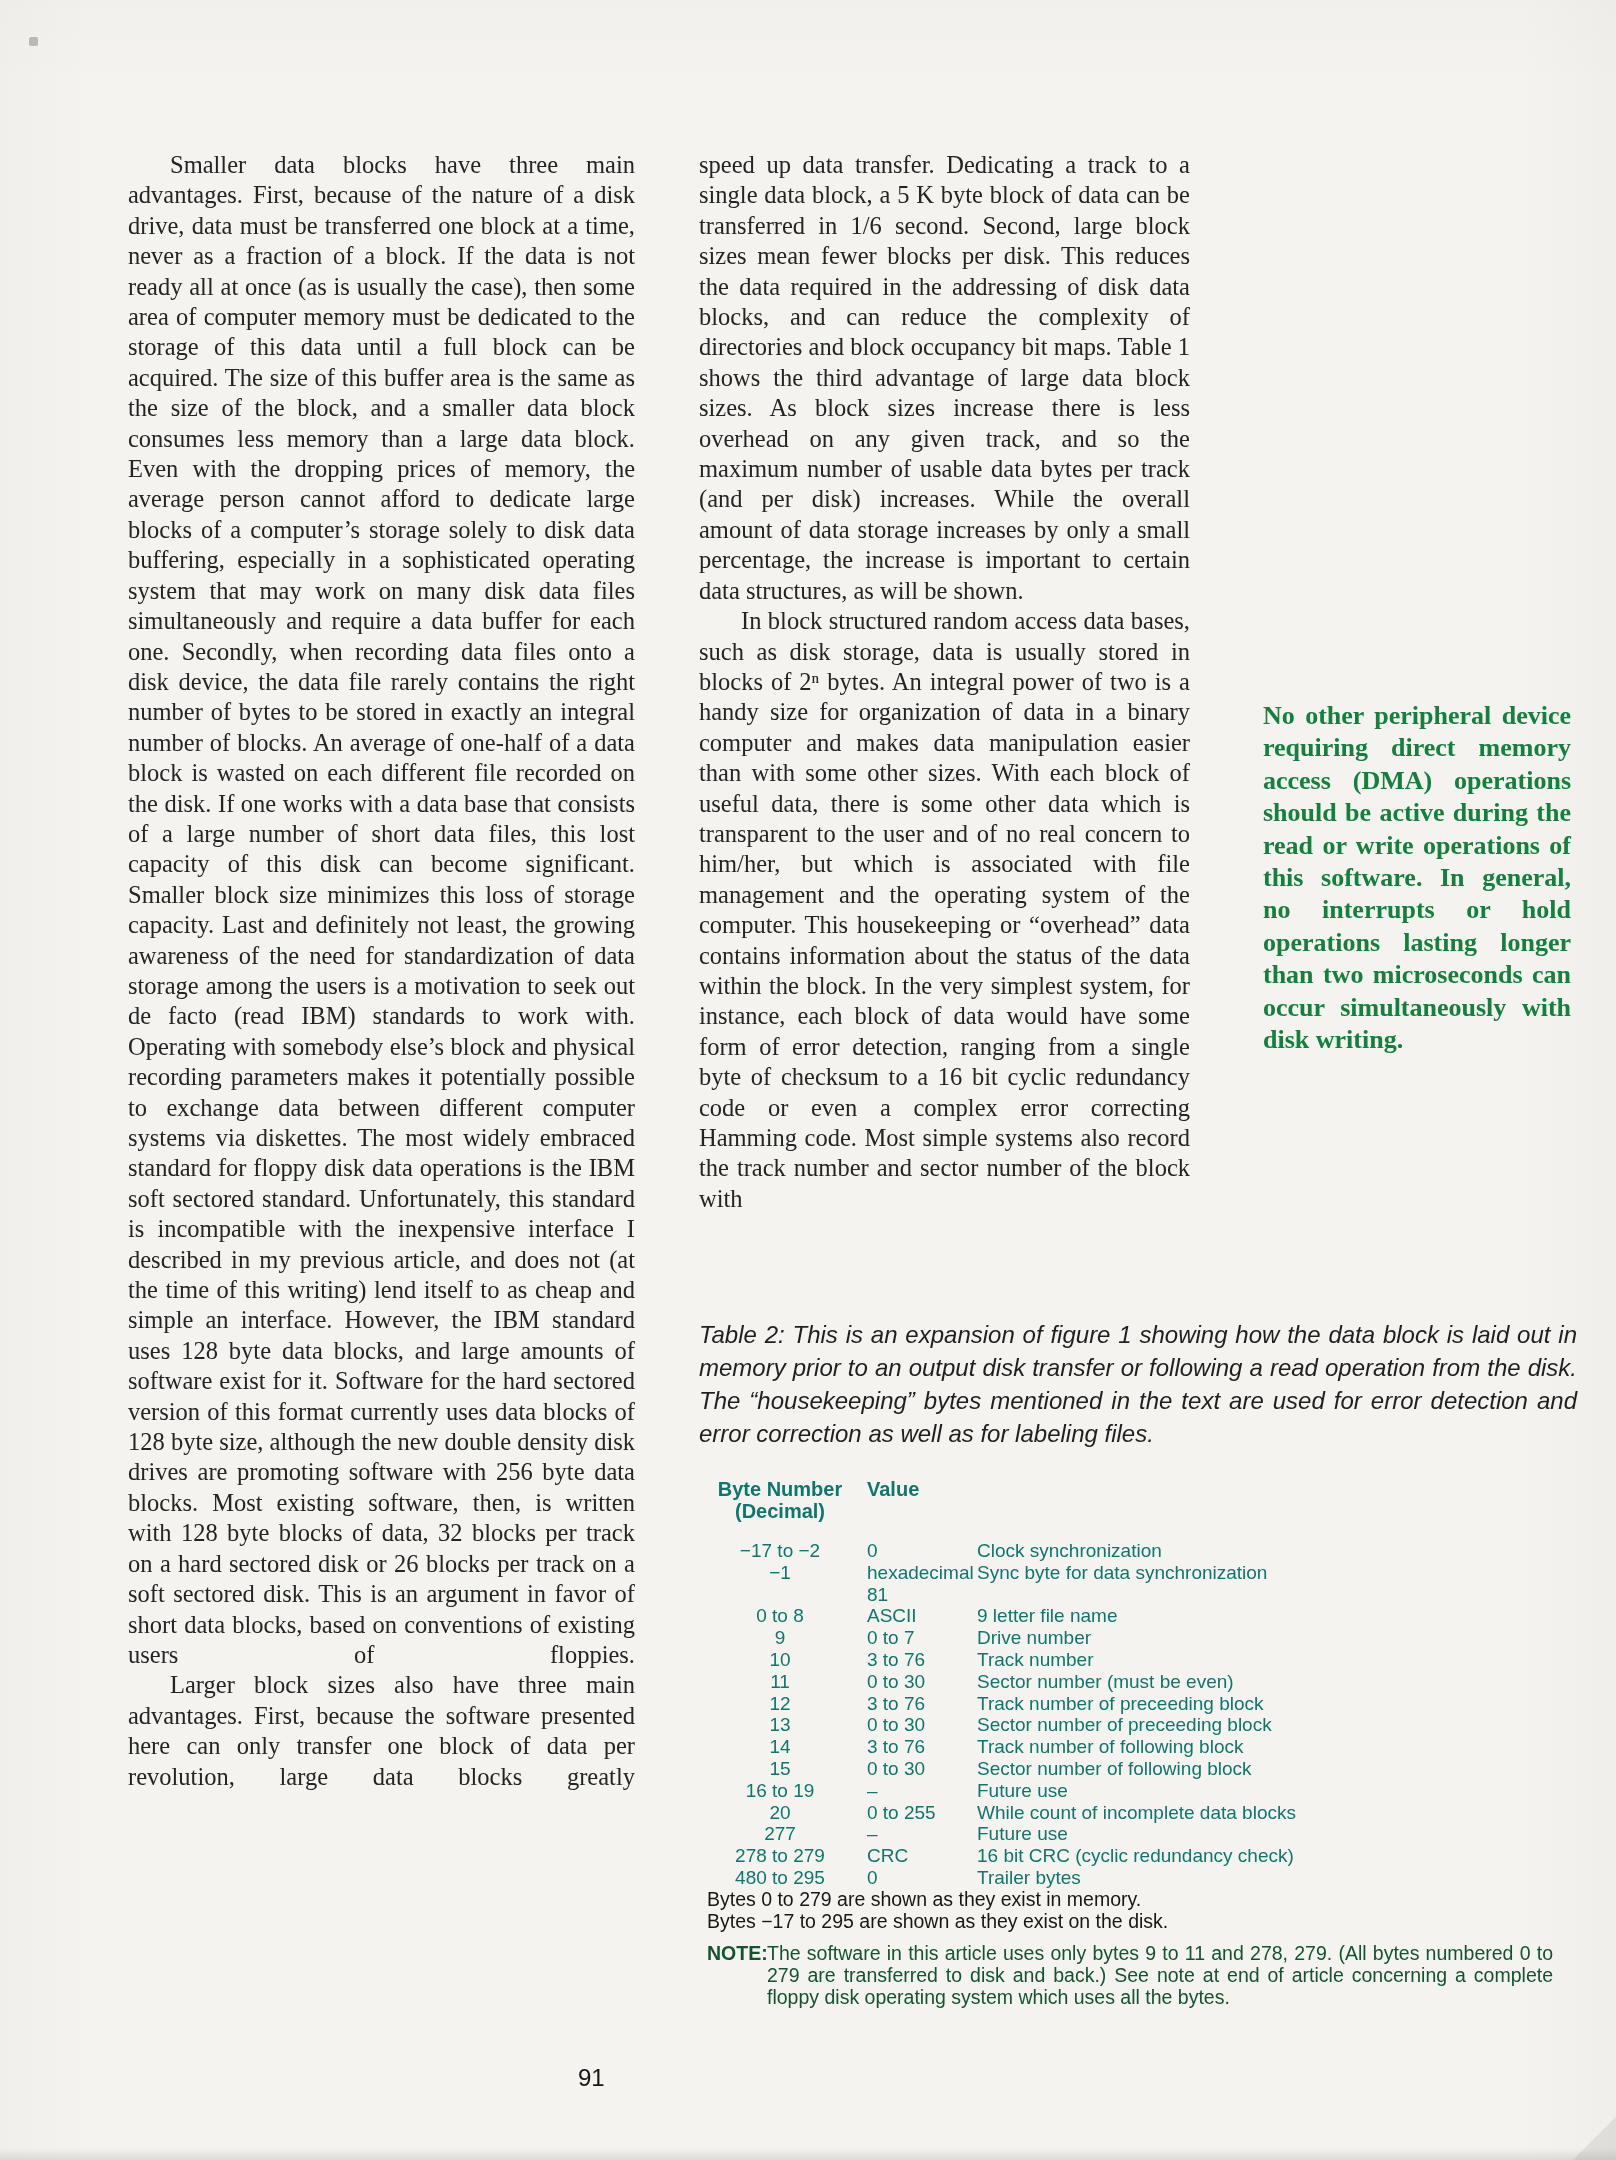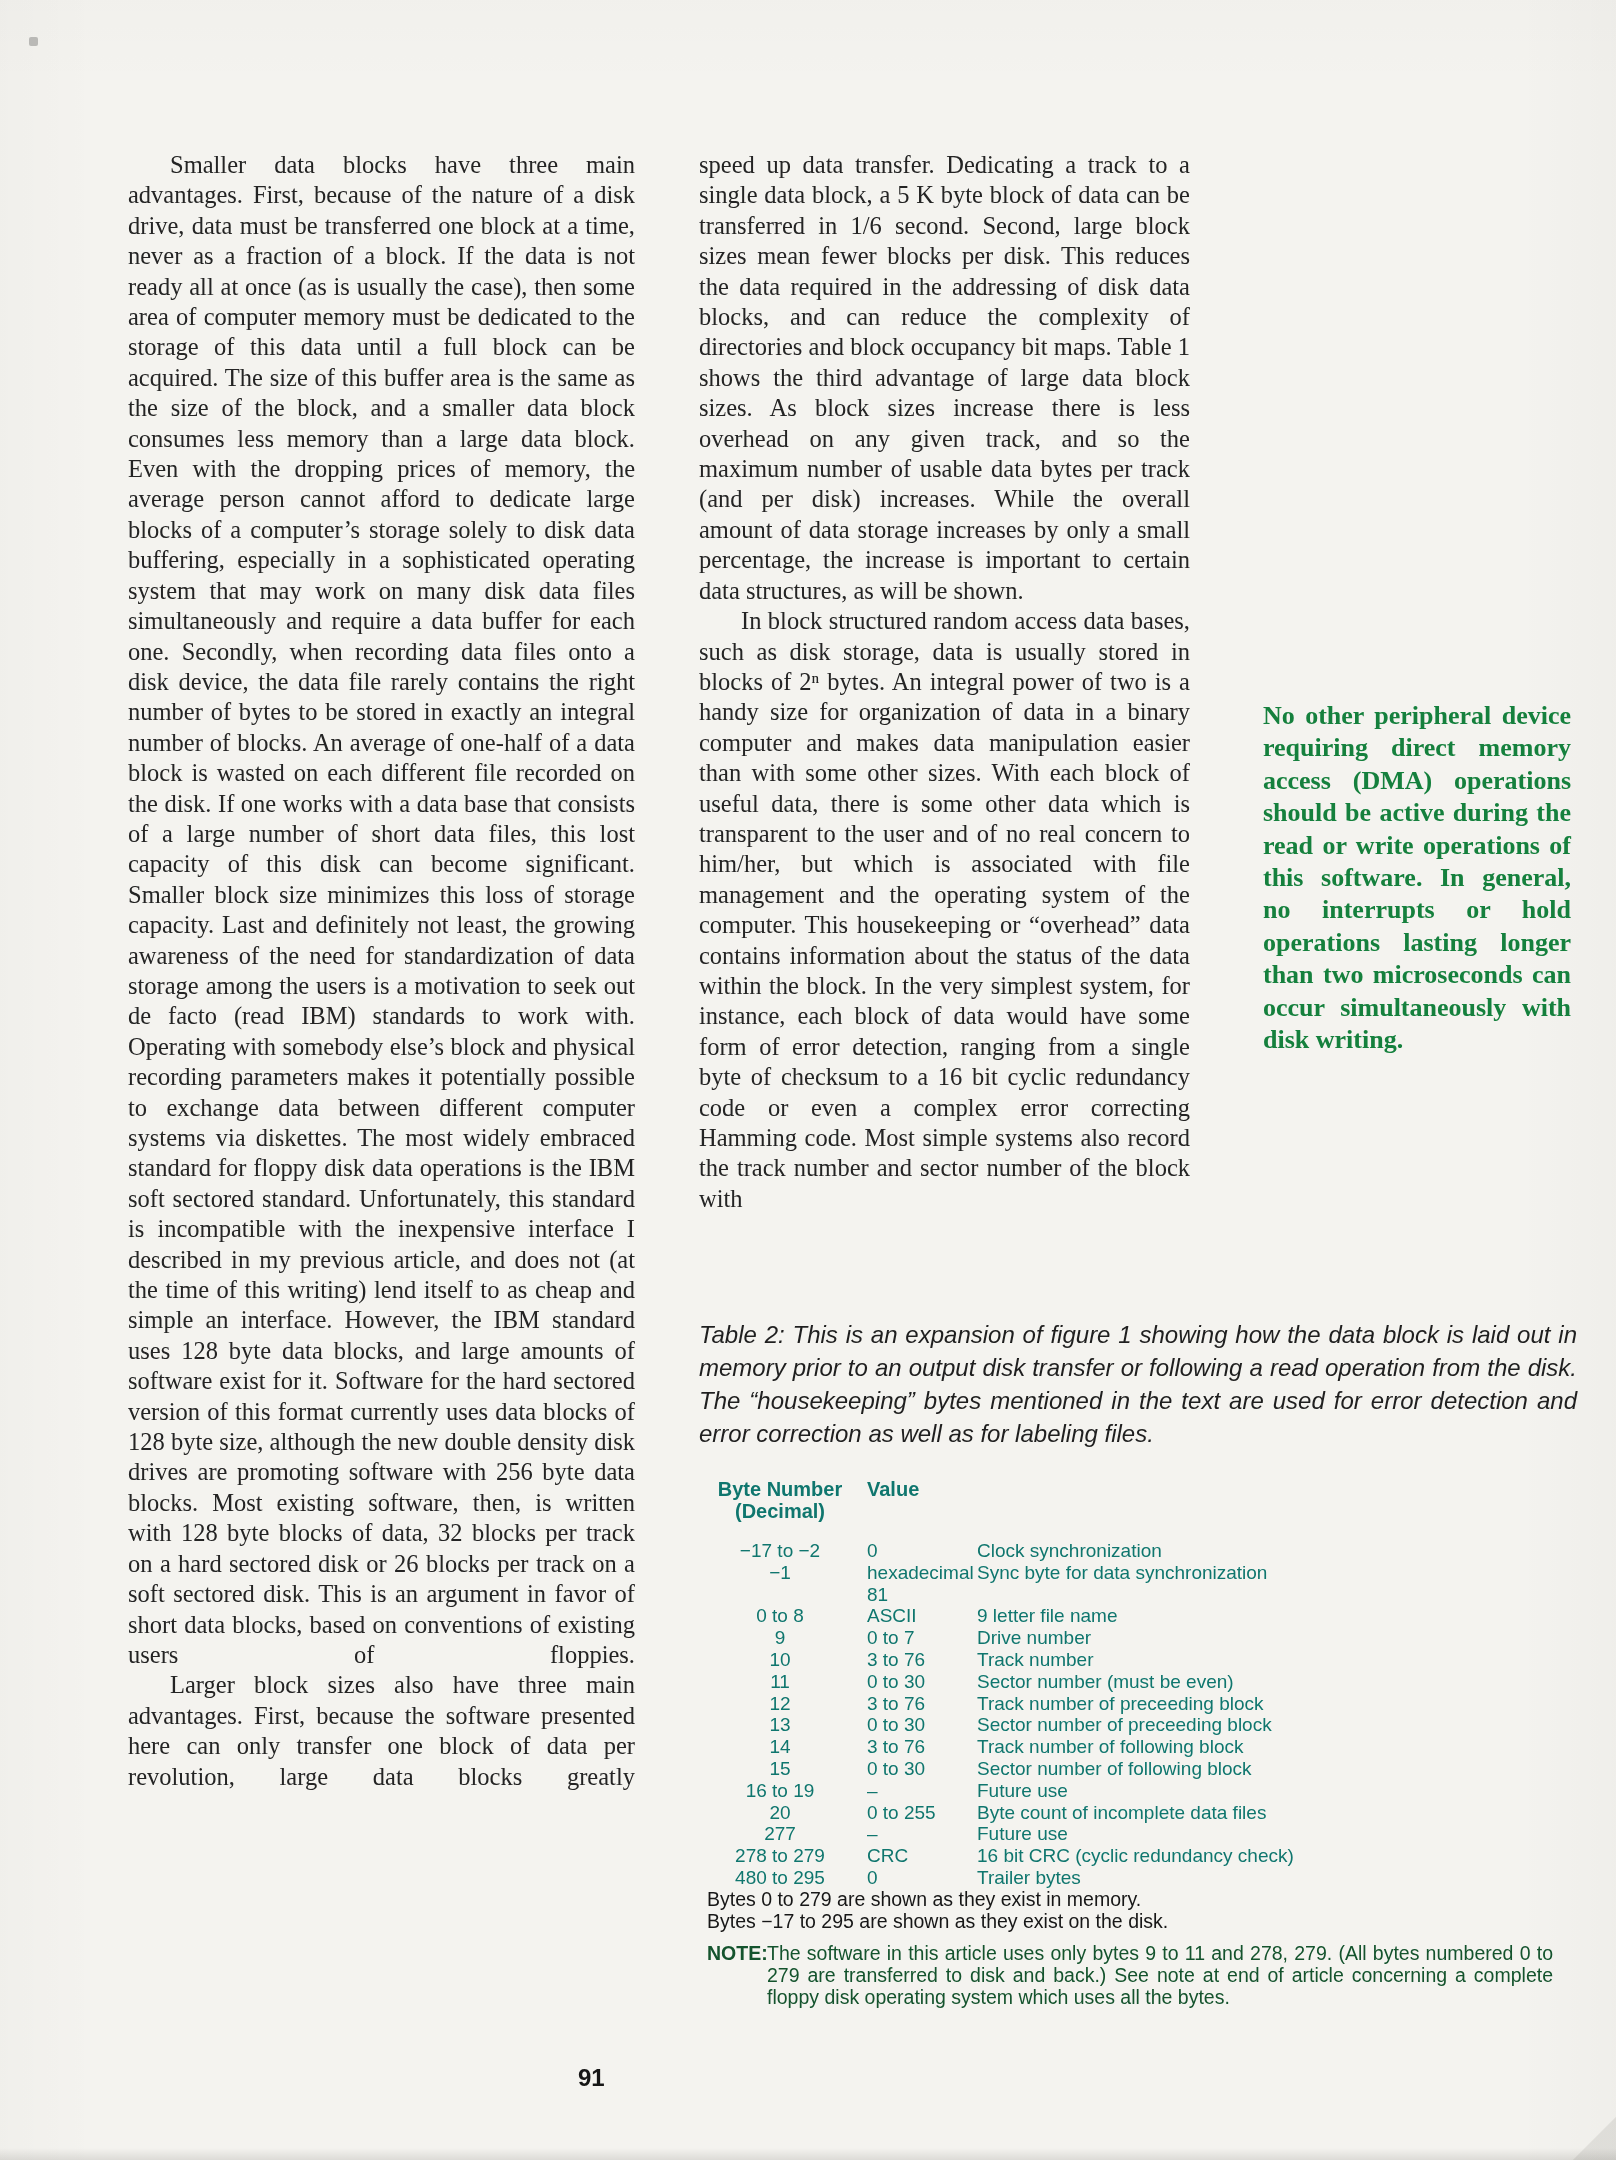--- a/index.html
+++ b/index.html
@@ -78,21 +78,21 @@
     font-family:"Liberation Sans", sans-serif;
     font-size:19.5px; line-height:21.8px; color:#14532d;
     display:flex;
   }
   .note-label { font-weight:bold; width:60px; flex:0 0 60px; }
   .note-text  { width:786px; text-align:justify; }
 
   .page-number {
     position:absolute; left:578px; top:2064px;
     font-family:"Liberation Sans", sans-serif;
-    font-weight:bold; font-size:24px; color:#161616;
+    font-weight:normal; font-size:24px; color:#161616;
   }
 </style>
 </head>
 <body>
 
 <div class="page-shade"></div>
 <div class="artifact-speck"></div>
 
 <div class="col col-left">
   <p class="indent cont">Smaller data blocks have three main advantages. First, because of the nature of a disk drive, data must be transferred one block at a time, never as a fraction of a block. If the data is not ready all at once (as is usually the case), then some area of computer memory must be dedicated to the storage of this data until a full block can be acquired. The size of this buffer area is the same as the size of the block, and a smaller data block consumes less memory than a large data block. Even with the dropping prices of memory, the average person cannot afford to dedicate large blocks of a computer’s storage solely to disk data buffering, especially in a sophisticated operating system that may work on many disk data files simultaneously and require a data buffer for each one. Secondly, when recording data files onto a disk device, the data file rarely contains the right number of bytes to be stored in exactly an integral number of blocks. An average of one-half of a data block is wasted on each different file recorded on the disk. If one works with a data base that consists of a large number of short data files, this lost capacity of this disk can become significant. Smaller block size minimizes this loss of storage capacity. Last and definitely not least, the growing awareness of the need for standardization of data storage among the users is a motivation to seek out de facto (read IBM) standards to work with. Operating with somebody else’s block and physical recording parameters makes it potentially possible to exchange data between different computer systems via diskettes. The most widely embraced standard for floppy disk data operations is the IBM soft sectored standard. Unfortunately, this standard is incompatible with the inexpensive interface I described in my previous article, and does not (at the time of this writing) lend itself to as cheap and simple an interface. However, the IBM standard uses 128 byte data blocks, and large amounts of software exist for it. Software for the hard sectored version of this format currently uses data blocks of 128 byte size, although the new double density disk drives are promoting software with 256 byte data blocks. Most existing software, then, is written with 128 byte blocks of data, 32 blocks per track on a hard sectored disk or 26 blocks per track on a soft sectored disk. This is an argument in favor of short data blocks, based on conventions of existing users of floppies.</p>
@@ -176,21 +176,21 @@
 
   <div class="trow">
     <div class="c1">16 to 19</div>
     <div class="c2">–</div>
     <div class="c3">Future use</div>
   </div>
 
   <div class="trow">
     <div class="c1">20</div>
     <div class="c2">0 to 255</div>
-    <div class="c3">Byte count of incomplete data files</div>
+    <div class="c3">While count of incomplete data blocks</div>
   </div>
 
 
   <div class="trow">
     <div class="c1">277</div>
     <div class="c2">–</div>
     <div class="c3">Future use</div>
   </div>
 
   <div class="trow">

